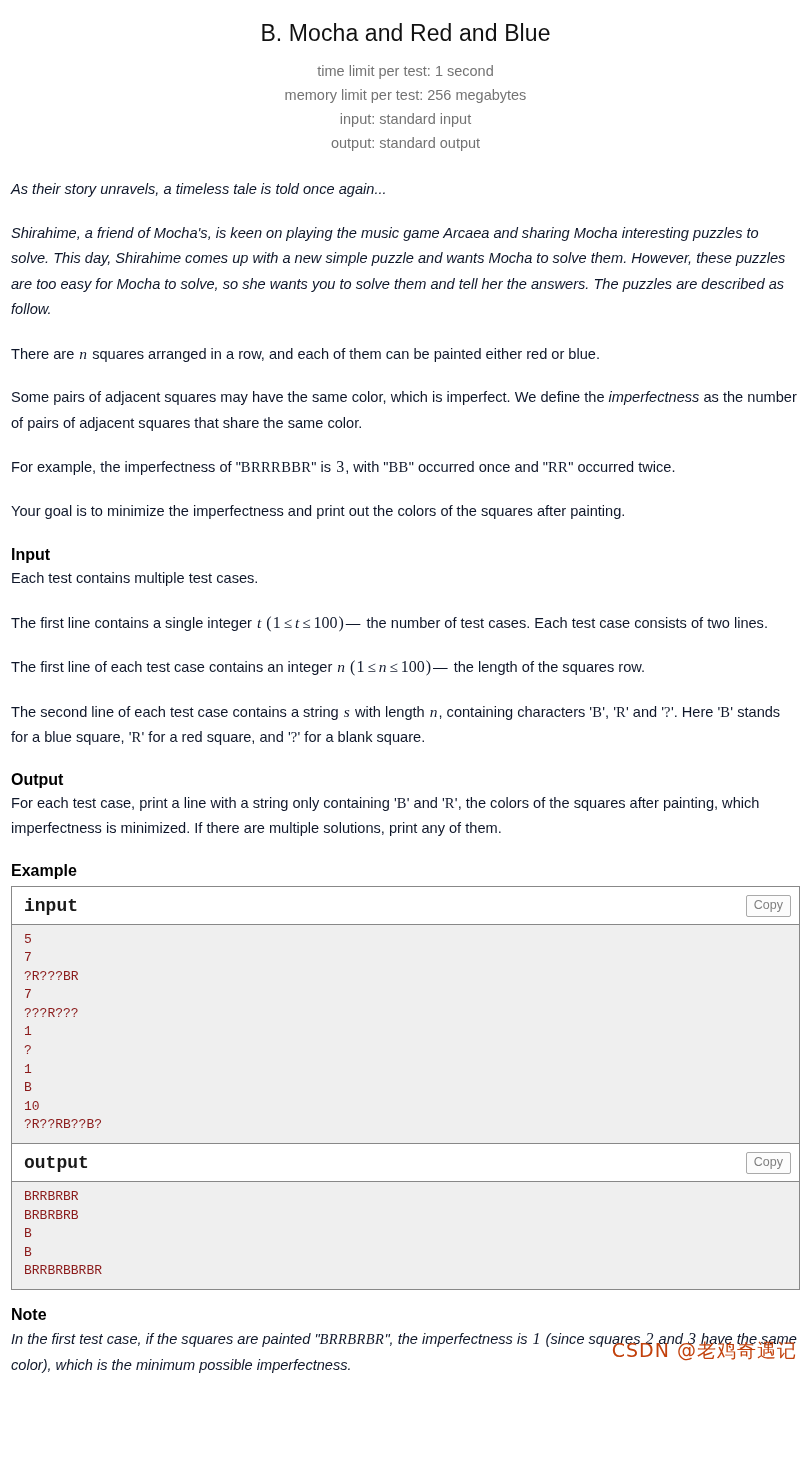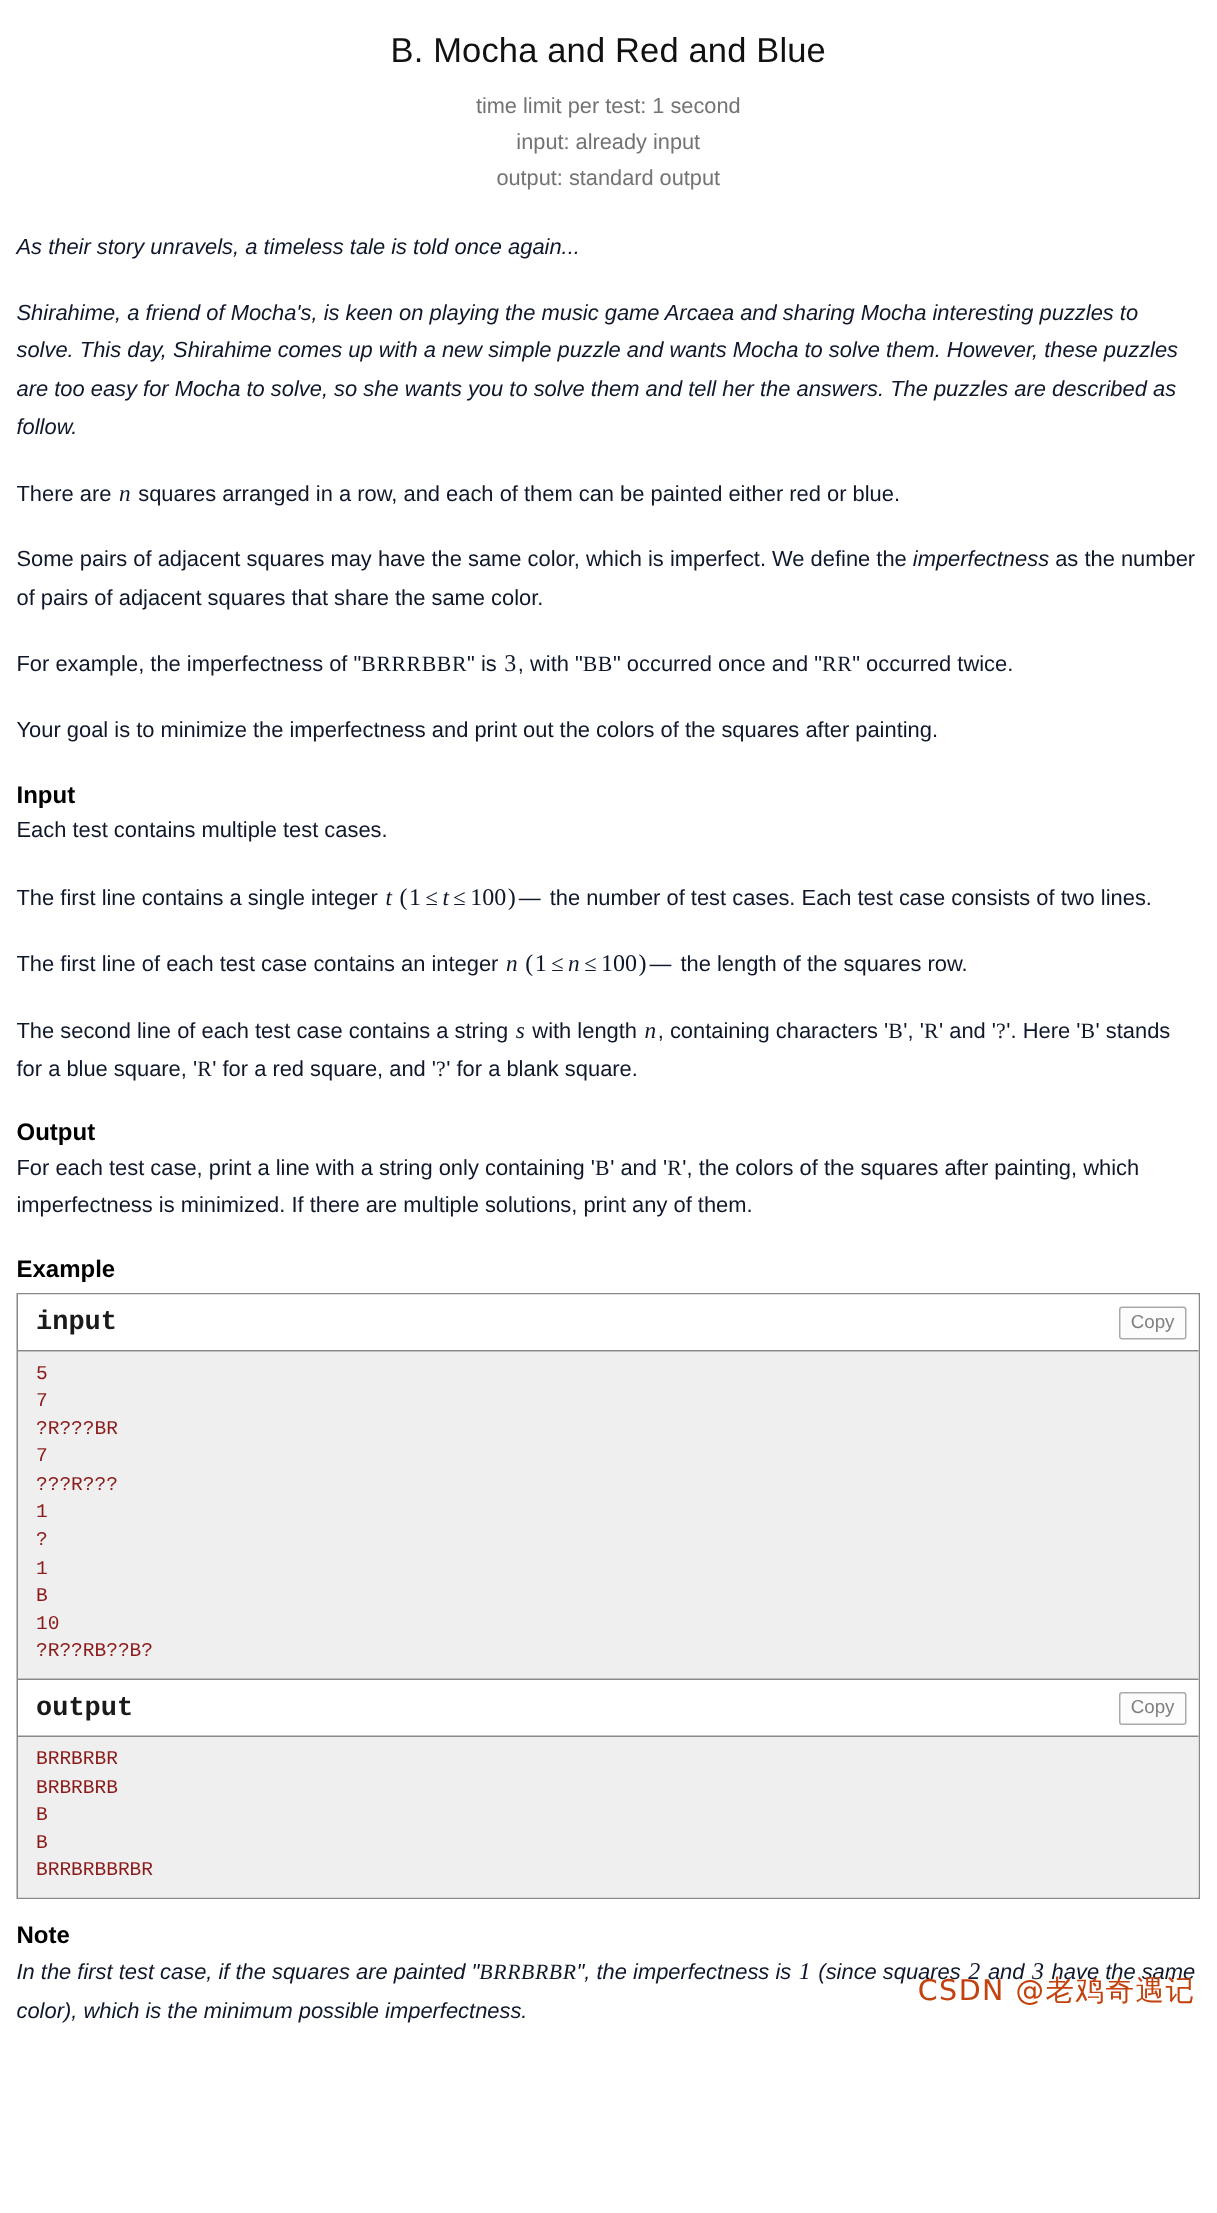--- a/index.html
+++ b/index.html
@@ -147,21 +147,22 @@
 </style>
 </head>
 <body>
 
 <div class="page">
 
   <div>
     <h1 class="problem-title">B. Mocha and Red and Blue</h1>
     <div class="limits">
       <span class="limit-line">time limit per test: 1 second</span>
-      <span class="limit-line">input: already input</span>
+      <span class="limit-line">memory limit per test: 256 megabytes</span>
+      <span class="limit-line">input: standard input</span>
       <span class="limit-line">output: standard output</span>
     </div>
   </div>
 
   <div class="legend">
     <p class="para italic">As their story unravels, a timeless tale is told once again...</p>
     <p class="para italic">Shirahime, a friend of Mocha's, is keen on playing the music game Arcaea and sharing Mocha interesting puzzles to solve. This day, Shirahime comes up with a new simple puzzle and wants Mocha to solve them. However, these puzzles are too easy for Mocha to solve, so she wants you to solve them and tell her the answers. The puzzles are described as follow.</p>
 
     <p class="para"><span>There are </span><span class="mvar">n</span><span> squares arranged in a row, and each of them can be painted either red or blue.</span></p>
 

